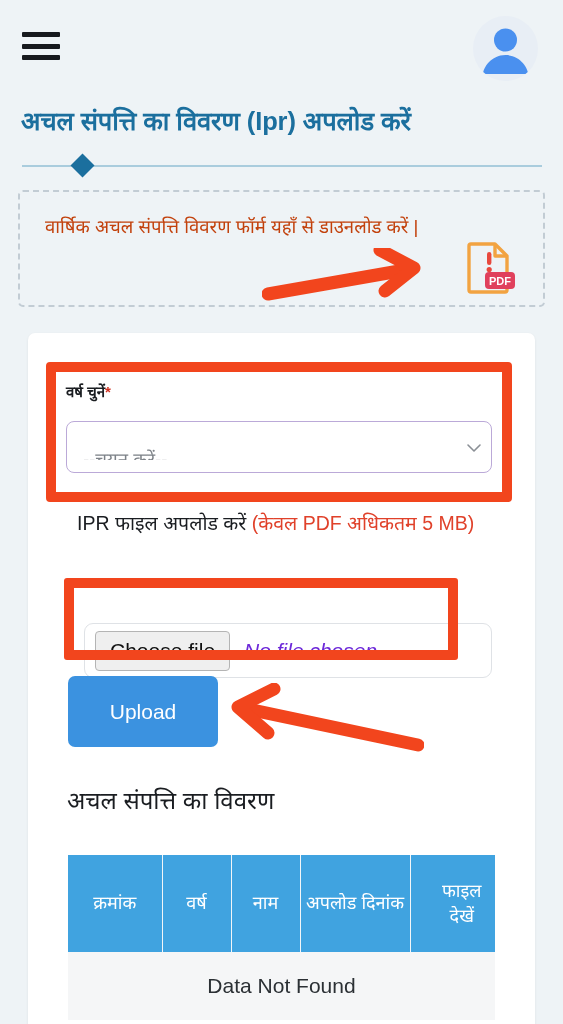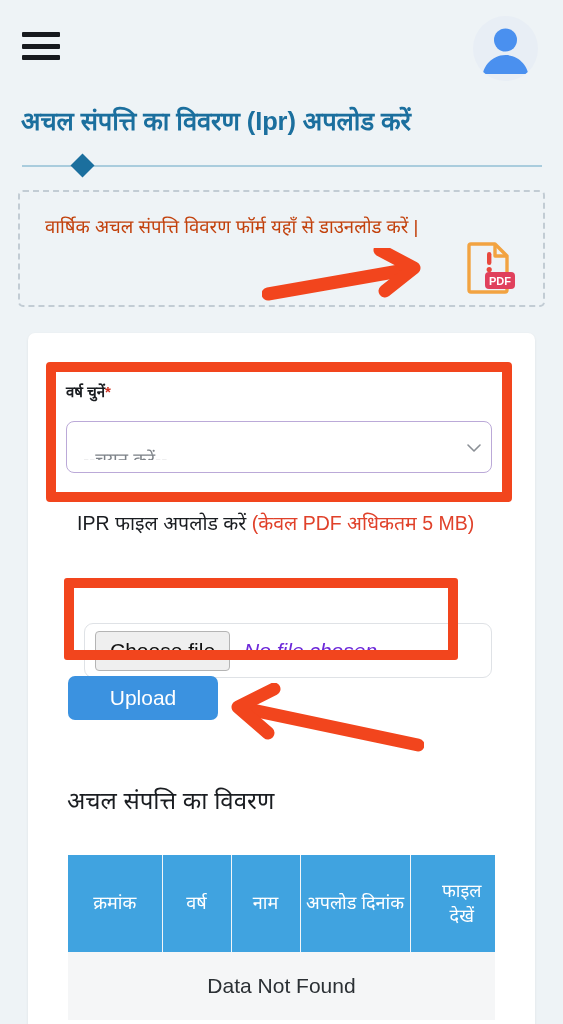--- a/index.html
+++ b/index.html
@@ -245,21 +245,21 @@
     color: #6d28d9;
     white-space: nowrap;
     font-style: italic;
   }
 
   .upload-btn {
     position: absolute;
     left: 68px;
     top: 676px;
     width: 150px;
-    height: 44px;
+    height: 71px;
     background: #3b92e0;
     border: none;
     border-radius: 7px;
     color: #ffffff;
     font-family: "Liberation Sans", sans-serif;
     font-size: 21px;
     cursor: pointer;
   }
 
   .arrow-upload {

